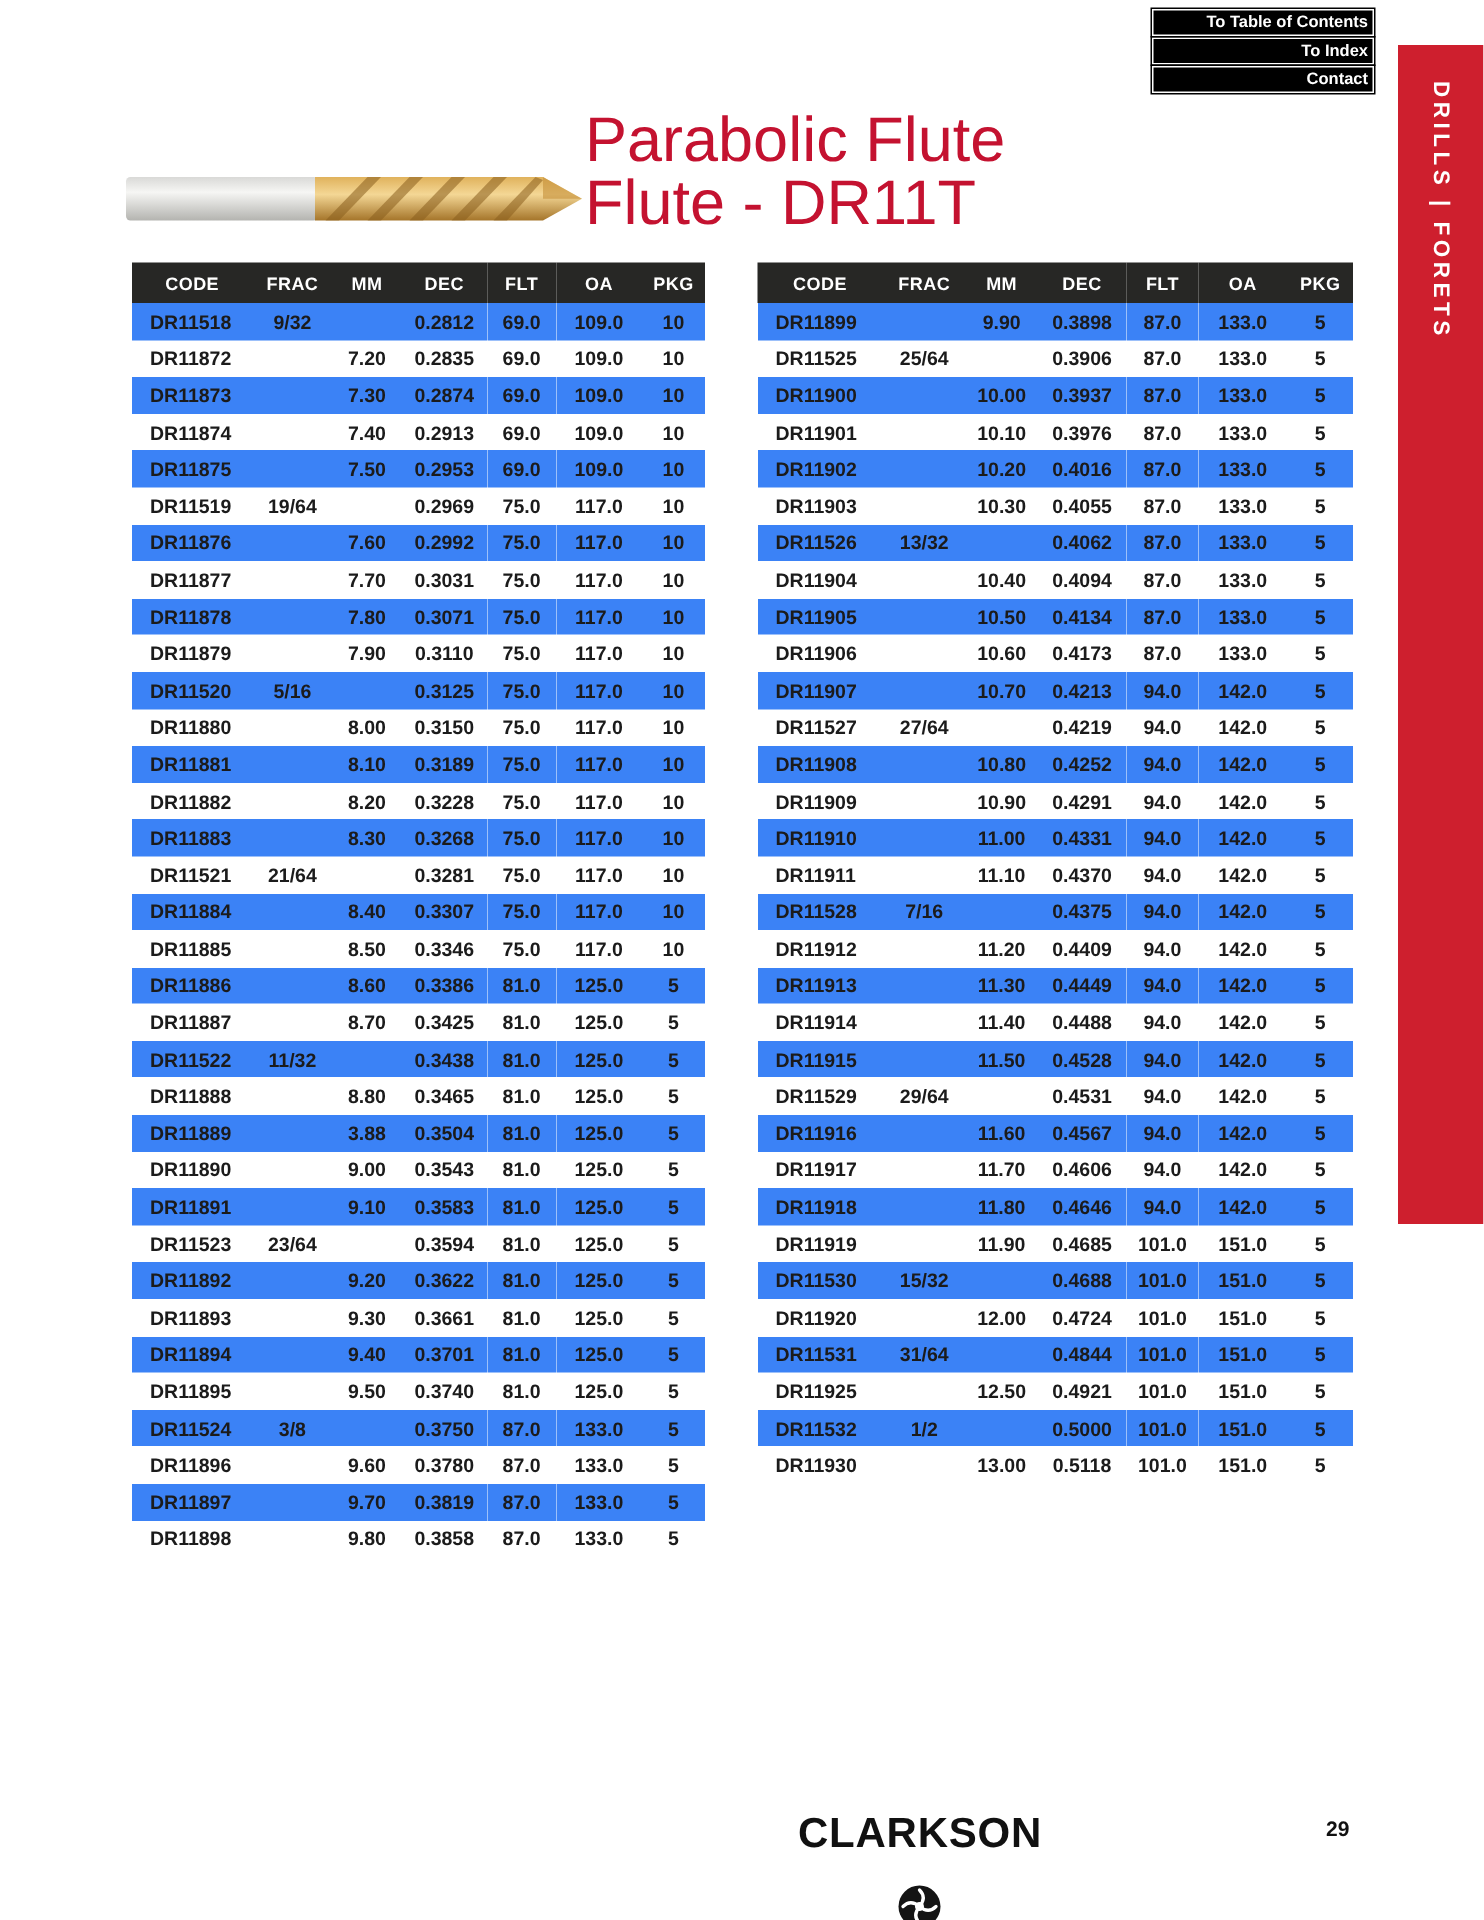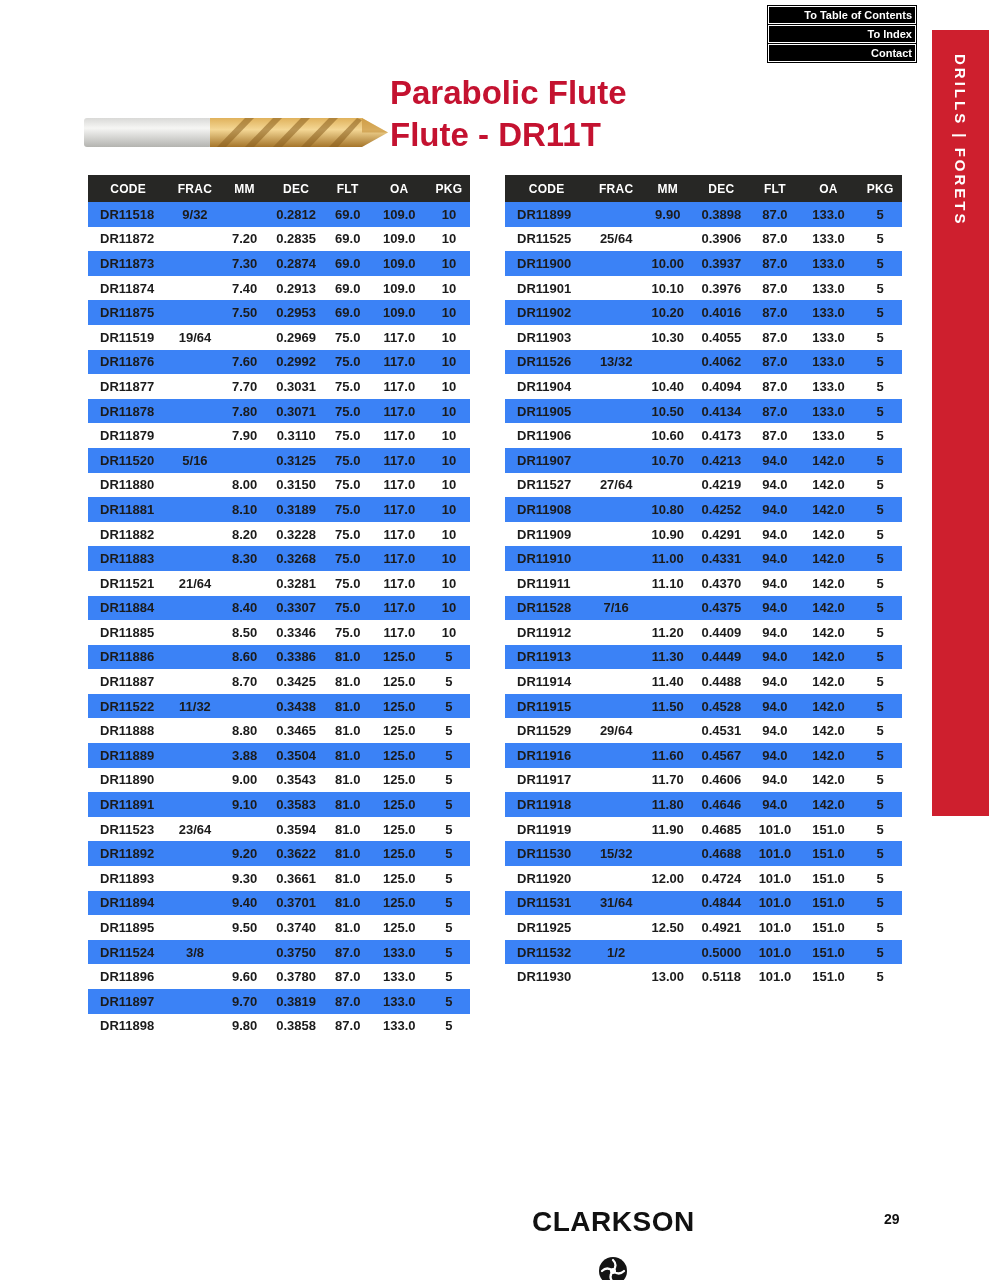--- a/index.html
+++ b/index.html
@@ -18,21 +18,21 @@
   }
 
   
   .side-tab { position:absolute; right:0; top:30px; width:57px; height:786px; background:#ce1f2e; z-index:4; }
   .side-tab-label {
     position:absolute; top:24px; left:50%; transform:translateX(-50%);
     writing-mode:vertical-rl; color:#fff; font-weight:bold; font-size:15px; letter-spacing:3px; white-space:nowrap;
   }
 
   
-  .title { position:absolute; left:390px; top:72px; color:#c41230; font-size:33px; line-height:42px; font-weight:bold; }
+  .title { position:absolute; left:390px; top:72px; color:#c41230; font-size:42px; line-height:42px; font-weight:normal; }
 
   
   .drill { position:absolute; left:82px; top:104px; }
 
   
   .drill-table { position:absolute; top:175px; border-collapse:collapse; table-layout:fixed; }
   .drill-table.left  { left:88px;  width:382px; }
   .drill-table.right { left:505px; width:397px; }
   .drill-table th {
     background:#272725; color:#fff; font-size:12px; font-weight:bold;

